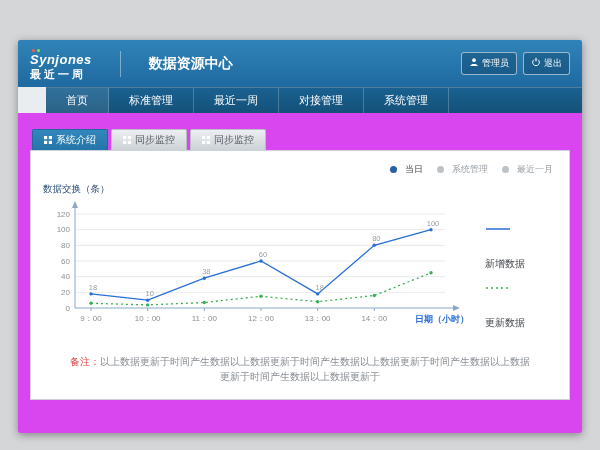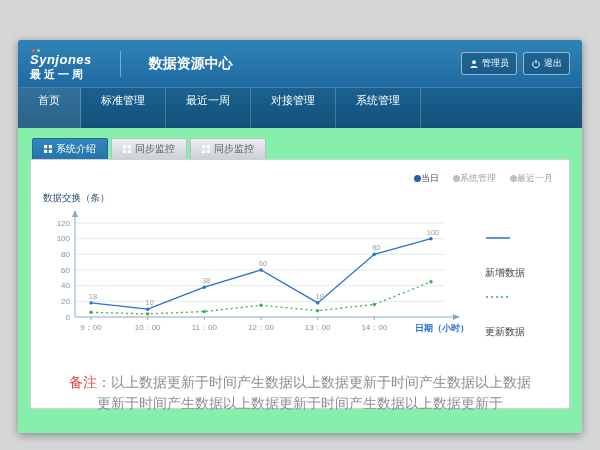--- a/index.html
+++ b/index.html
@@ -15,58 +15,58 @@
             display:flex; align-items:center; padding:0 12px; gap:28px; }
   .logo { position:relative; display:flex; flex-direction:column; line-height:1; padding-top:6px; cursor:pointer; }
   .logo-dots { position:absolute; top:2px; left:2px; display:flex; gap:2px; }
   .ldot { width:3px; height:3px; border-radius:50%; }
   .ldot.red { background:#ff5a4e; } .ldot.green { background:#8ee04a; }
   .brand { font-size:13px; font-weight:bold; font-style:italic; color:#fff; letter-spacing:.5px; }
   .company { font-size:11px; font-weight:bold; color:#fff; letter-spacing:3px; margin-top:3px; }
   .hdr-divider { width:1px; height:26px; background:rgba(255,255,255,.4); }
   .page-title { font-size:14px; font-weight:bold; color:#fff; }
   .hdr-actions { margin-left:auto; display:flex; gap:6px; }
-  .hdr-btn { display:flex; align-items:center; gap:3px; background:rgba(10,55,90,.35);
+  .hdr-btn { display:flex; align-items:flex-start; gap:3px; background:rgba(10,55,90,.35);
              border:1px solid rgba(255,255,255,.55); border-radius:3px; color:#fff;
              font-size:9px; padding:4px 7px; cursor:pointer; font-family:inherit; }
   .hdr-btn svg { display:block; }
 
   
-  .nav { height:41px; flex:none; background:linear-gradient(180deg,#1a6191,#145179);
-         border-top:1px solid rgba(255,255,255,.25); display:flex; }
+  .nav { height:26px; flex:none; background:linear-gradient(180deg,#1a6191,#145179);
+         border-top:1px solid rgba(255,255,255,.25); display:flex;margin-left:28px; }
   .nav-item { padding:0 20px; line-height:25px; font-size:11px; color:#fff;
               border-right:1px solid rgba(255,255,255,.22); text-decoration:none; cursor:pointer; }
   .nav-item.active { background:rgba(255,255,255,.10); }
 
   
-  .main { flex:1; background:#86efac; padding:10px 12px 0; }
+  .main { flex:1; background:#d946ef; padding:16px 12px 0; }
   .tabs { display:flex; gap:3px; padding-left:2px; }
   .tab { height:21px; display:flex; align-items:center; gap:4px; padding:0 11px;
          font-size:10px; color:#5a6066; background:linear-gradient(#eceff1,#ccd1d6);
          border:1px solid #b8bec4; border-bottom:none; border-radius:2px 2px 0 0; cursor:pointer; }
   .tab.active { background:linear-gradient(#3387bc,#2474a9); color:#fff; border-color:#21699b; }
   .tab svg { display:block; }
 
   .panel { background:#fff; border:1px solid #ccd2d8; height:250px; position:relative;
            padding:10px 10px 0; }
 
   .filters { position:absolute; top:12px; right:16px; display:flex; gap:14px; align-items:center; }
-  .filter { display:flex; align-items:center; gap:0; font-size:9px; color:#9ba1a7; cursor:pointer; }
+  .filter { display:flex; align-items:center; gap:8px; font-size:9px; color:#9ba1a7; cursor:pointer; }
   .filter.active { color:#45494e; }
   .fdot { width:7px; height:7px; border-radius:50%; background:#bcc1c6; }
   .filter.active .fdot { background:#2a5ea6; }
 
   .chart-wrap { display:flex; margin-top:22px; }
   .chart-left { width:432px; }
   .ylabel { font-size:9.5px; color:#274a73; font-weight:normal; margin-left:2px; }
   .chart-svg { display:block; width:432px; height:140px; margin-top:2px; }
   .series-legend { flex:1; padding:42px 0 0 12px; display:flex; flex-direction:column; gap:13px; }
   .legend-item { display:flex; align-items:flex-start; gap:24px; font-size:10px; color:#45494e; cursor:pointer;flex-direction:column; }
 
-  .note { margin-top:25px; text-align:center; font-size:14px; color:#8a8f94;
+  .note { margin-top:16px; text-align:center; font-size:10px; color:#8a8f94;
           padding:0 28px; line-height:1.5; }
   .note-label { color:#e04540; }
 </style>
 </head>
 <body>
 
 <div class="window">
 
   <div class="topbar">
     <div class="logo">

